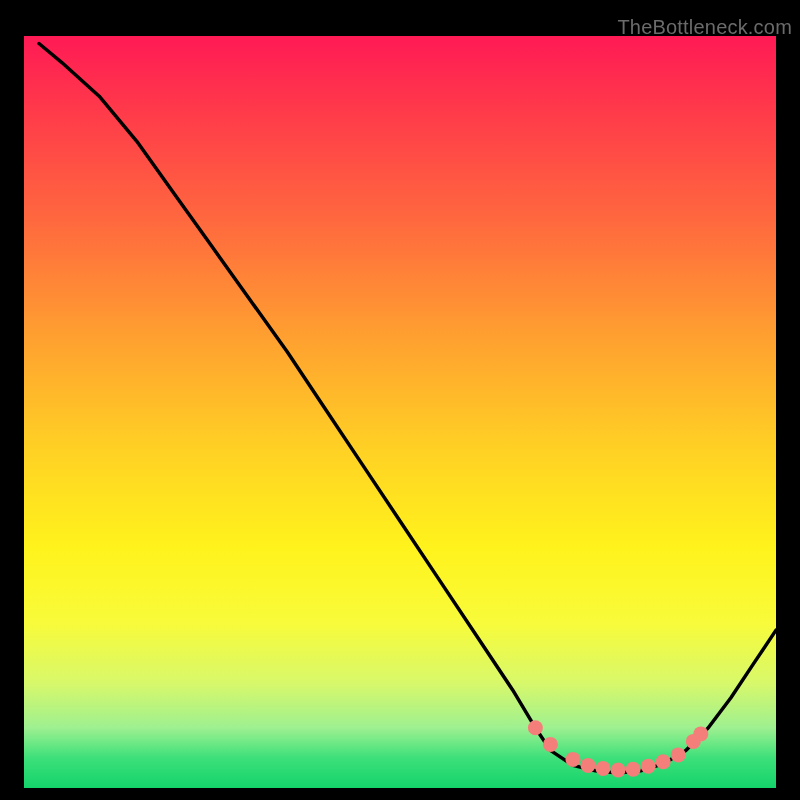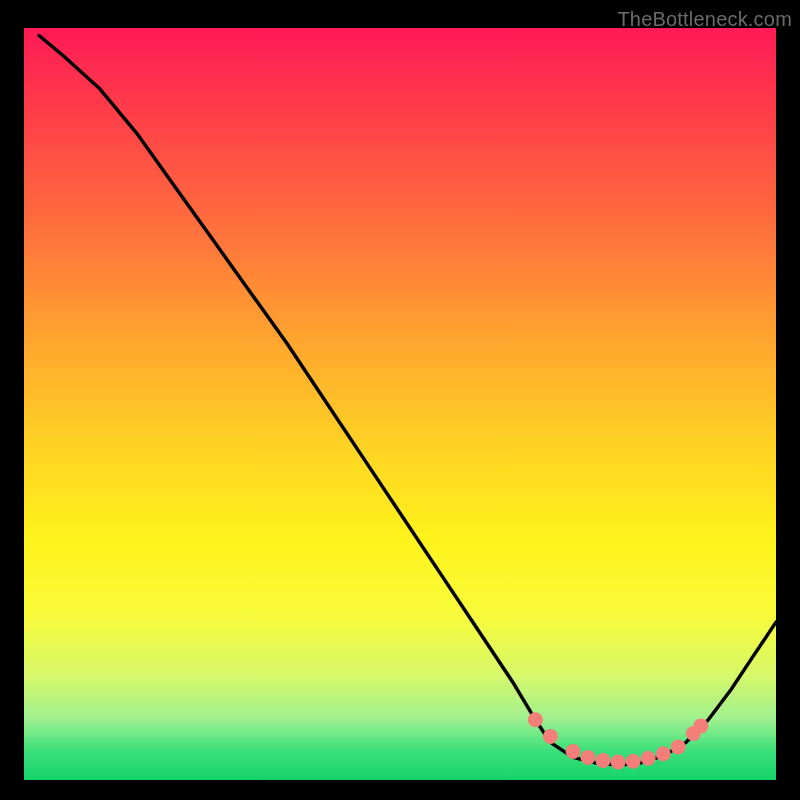--- a/index.html
+++ b/index.html
@@ -6,21 +6,21 @@
     margin: 0;
     padding: 0;
     width: 800px;
     height: 800px;
     background: #000;
     position: relative;
     font-family: Arial, sans-serif;
   }
   .frame {
     position: absolute;
-    top: 4px;
+    top: 12px;
     left: 0;
     width: 800px;
     height: 684px;
     box-sizing: border-box;
   }
   .plot-area {
     position: absolute;
     top: 24px;
     left: 24px;
     width: 752px;

